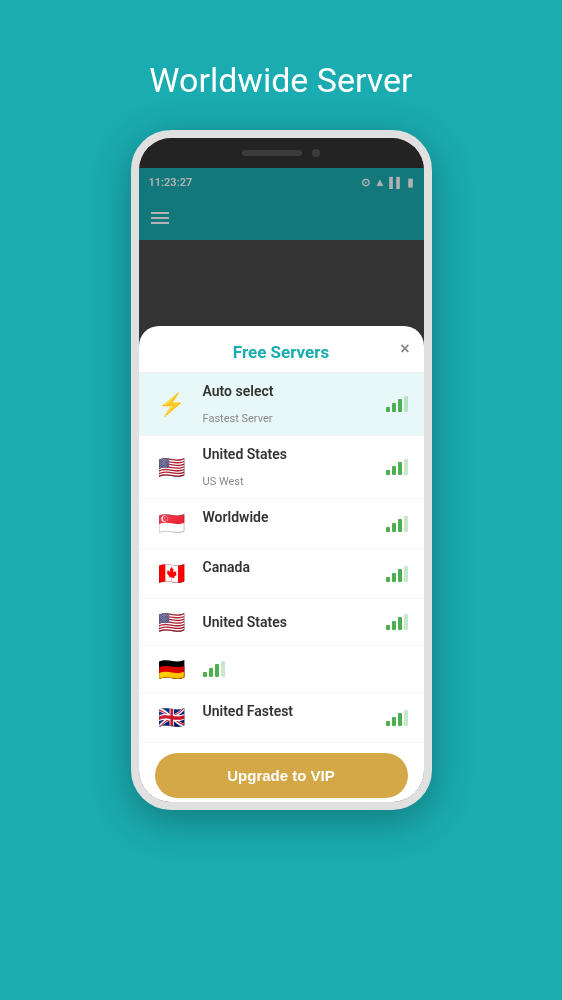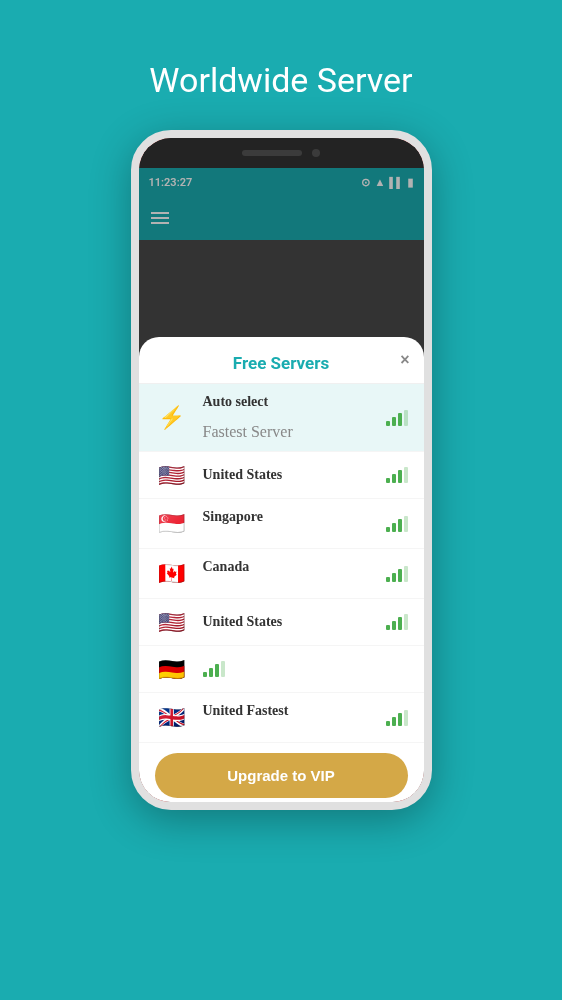--- a/index.html
+++ b/index.html
@@ -182,31 +182,30 @@
       flex-shrink: 0;
       margin-right: 12px;
       display: flex;
       align-items: center;
       justify-content: center;
       font-size: 22px;
     }
 
     .server-info {
       flex: 1;
-      font-family: Liberation Serif, serif;
     }
 
     .server-name {
       font-size: 14px;
       font-weight: 600;
       color: #333;
     }
 
     .server-sub {
-      font-size: 16px;
+      font-size: 11px;
       color: #888;
       margin-top: 13px;
     }
 
     .signal-icon {
       display: flex;
       align-items: flex-end;
       gap: 2px;
       height: 16px;
     }
@@ -302,33 +301,34 @@
               <span></span>
               <span></span>
               <span></span>
           </div>
         </div>
 
         <div class="server-item">
           <div class="flag-icon">🇺🇸</div>
           <div class="server-info">
             <div class="server-name">United States</div>
+            <div class="server-sub">US West</div>
           </div>
           <div class="signal-icon">
             <span></span>
               <span></span>
               <span></span>
               <span></span>
           </div>
         </div>
 
         <div class="server-item">
           <div class="flag-icon">🇸🇬</div>
           <div class="server-info">
-            <div class="server-name">Singapore</div>
+            <div class="server-name">Worldwide</div>
             <div class="server-sub"></div>
           </div>
           <div class="signal-icon">
             <span></span>
               <span></span>
               <span></span>
               <span></span>
           </div>
         </div>
 

